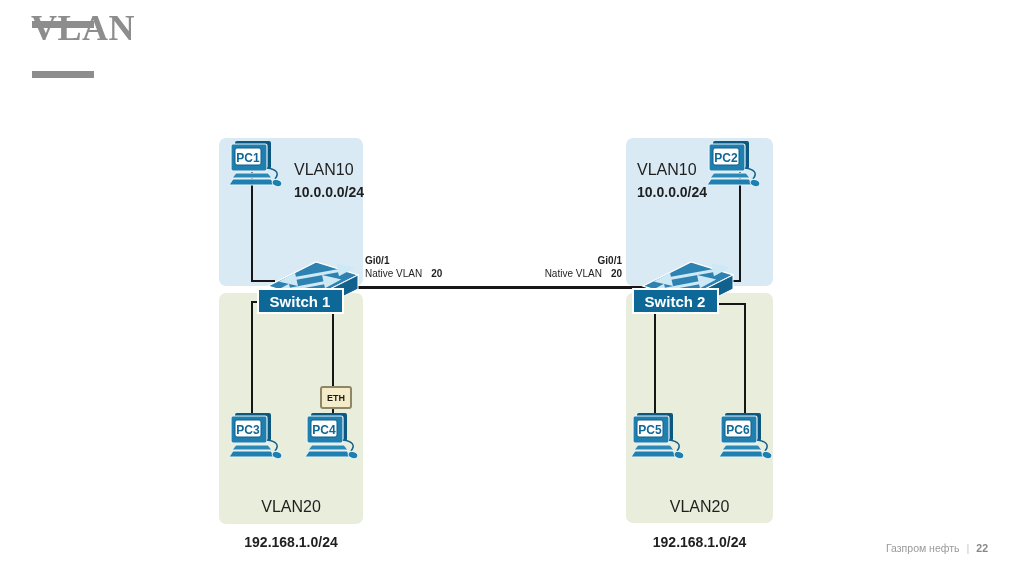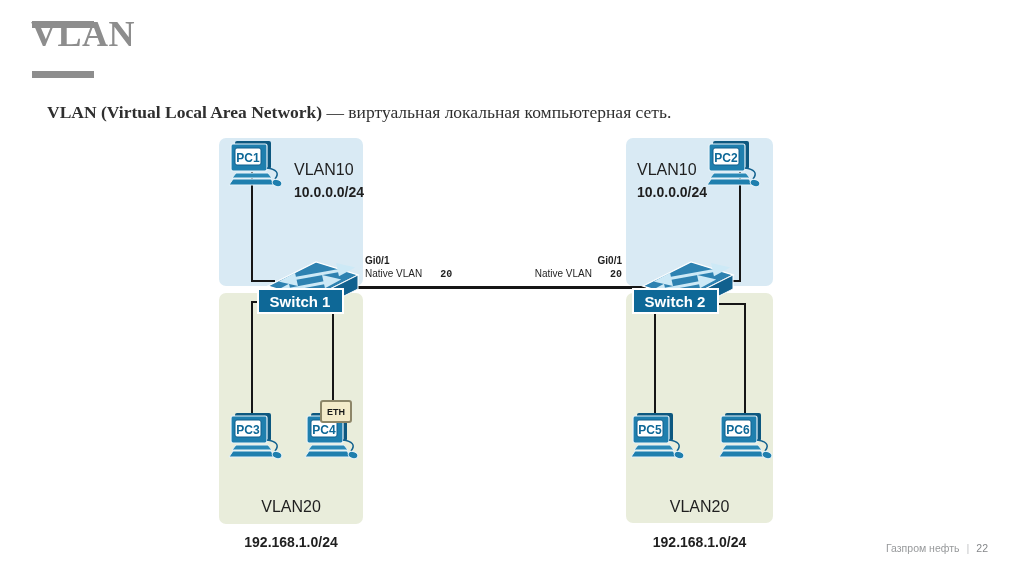--- a/index.html
+++ b/index.html
@@ -5,21 +5,21 @@
   html,body{margin:0;padding:0;background:#e8e8e8;}
   #slide{
     position:relative;width:1024px;height:574px;background:#ffffff;
     font-family:"Liberation Sans",sans-serif;overflow:hidden;margin:0 auto;
   }
   
   .title-bar{position:absolute;left:32px;width:62px;height:7px;background:#8d8d8d;}
   .bar-top{top:21px;}
   .bar-bottom{top:71px;}
   .slide-title{
-    position:absolute;left:31px;top:16px;
+    position:absolute;left:31px;top:10px;
     font-family:"Liberation Serif",serif;font-weight:bold;font-size:36px;
     color:#8d8d8d;letter-spacing:0.5px;line-height:1;
   }
   .subtitle{
     position:absolute;left:47px;top:102px;
     font-family:"Liberation Serif",serif;font-size:17.5px;color:#2f2f2f;
   }
   .subtitle .term{font-weight:bold;}
   
   .zone{position:absolute;border-radius:7px;z-index:0;}
@@ -38,50 +38,47 @@
   #lbl-left-bottom{left:219px;top:481px;width:144px;text-align:center;}
   #lbl-right-bottom{left:626px;top:481px;width:147px;text-align:center;}
   #lbl-left-bottom .vlan-subnet,#lbl-right-bottom .vlan-subnet{margin-top:18px;text-align:center;}
   
   .wire{position:absolute;background:#161616;z-index:1;}
   
   .dev{position:absolute;z-index:2;}
   
   .portlbl{position:absolute;z-index:1;font-size:10px;color:#1f1f1f;line-height:13px;}
   .portlbl .port{font-weight:bold;}
-  .portlbl .bold{font-weight:bold;margin-left:18px;font-family:Liberation Mono, monospace;}
+  .portlbl .bold{font-weight:bold;margin-left:9px;}
   #portlbl-left{left:365px;top:254px;text-align:left;}
   #portlbl-right{left:480px;top:254px;width:142px;text-align:right;}
   
   .eth-badge{
-    position:absolute;left:320px;top:400px;width:28px;height:19px;z-index:3;
+    position:absolute;left:320px;top:386px;width:28px;height:19px;z-index:3;
     background:#f4ebc9;border:2px solid #8d8668;border-radius:3px;
     font-size:9px;font-weight:bold;color:#1a1a1a;
     display:flex;align-items:center;justify-content:center;
   }
   
   .footer{
     position:absolute;right:36px;top:542px;font-size:10.5px;color:#97999b;
     display:flex;z-index:1;
   }
   .footer .sep{color:#c5c7c9;padding:0 7px;font-size:11px;}
-  .footer .page{color:#85878a;font-weight:normal;}
+  .footer .page{color:#85878a;font-weight:bold;}
 </style>
 </head>
 <body>
 
 <div id="slide">
 
   <div class="title-bar bar-top"></div>
   <div class="slide-title">VLAN</div>
   <div class="title-bar bar-bottom"></div>
 
-  <div class="subtitle">
-    <span class="term">VLAN (Virtual Local Area Network)</span><span> — виртуальная локальная компьютерная сеть.</span>
-  </div>
 
   <div id="zone-left-top" class="zone blue"></div>
   <div id="zone-left-bottom" class="zone green"></div>
   <div id="zone-right-top" class="zone blue"></div>
   <div id="zone-right-bottom" class="zone green"></div>
 
   <div id="lbl-left-top" class="zone-label">
     <div class="vlan-name">VLAN10</div>
     <div class="vlan-subnet">10.0.0.0/24</div>
   </div>

